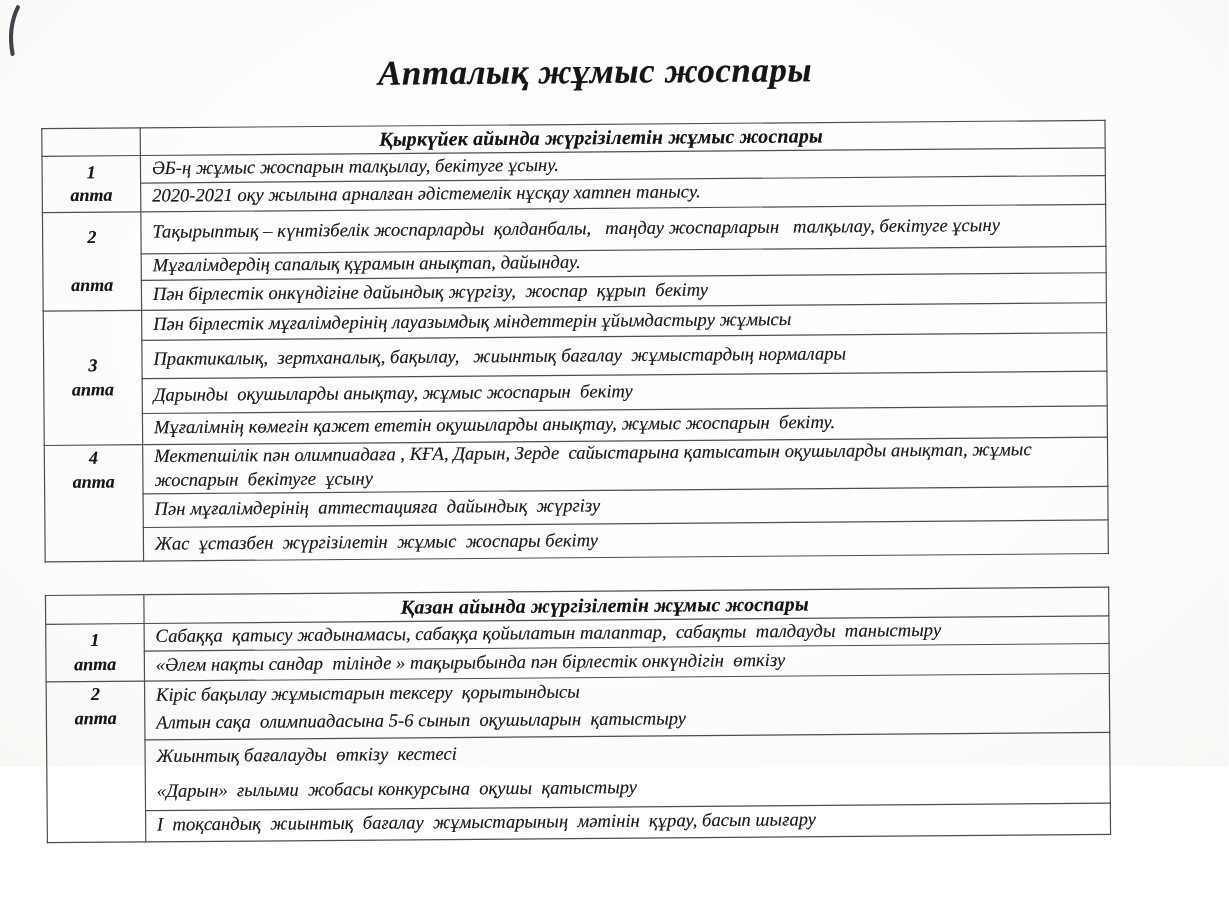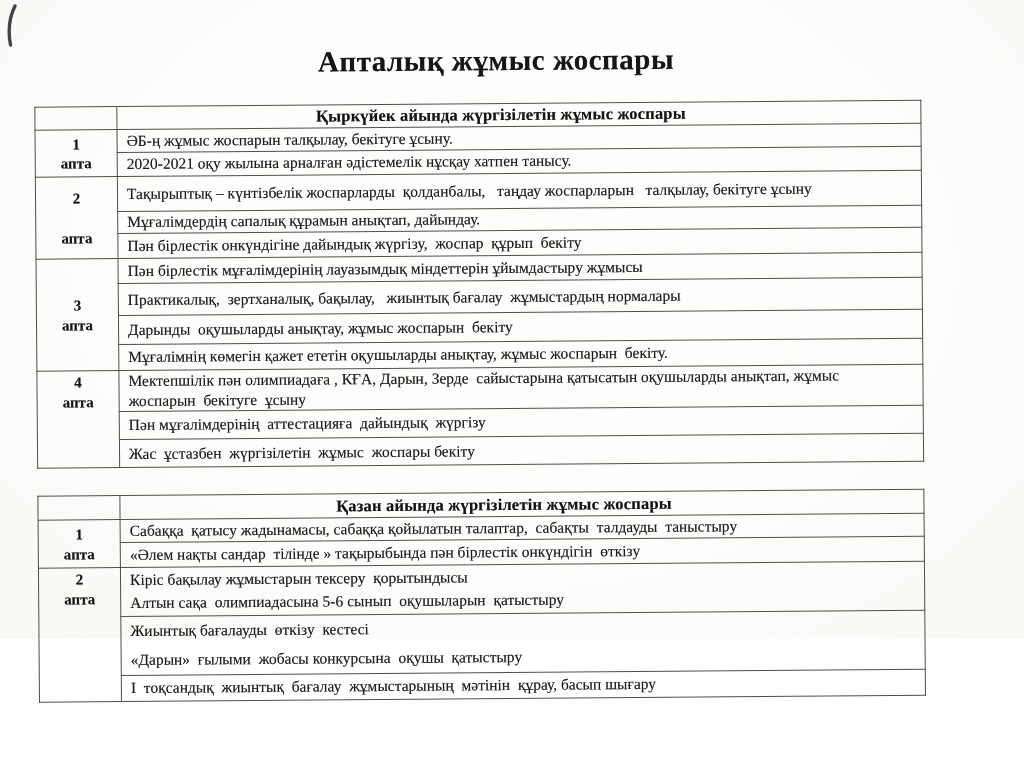--- a/index.html
+++ b/index.html
@@ -5,20 +5,21 @@
   html,body{margin:0;padding:0;}
   body{
     width:1024px;height:758px;overflow:hidden;
     font-family:"Liberation Serif","DejaVu Serif",serif;
     background:#ffffff;
   }
   .page{
     position:relative;width:1024px;height:639px;
     background:radial-gradient(ellipse at 50% 42%, #fdfdfc 55%, #f8f8f5 100%);
     color:#1b1b1b;
+    font-style:italic;
   }
   
   .scan{
     position:absolute;inset:0;
     transform:rotate(-0.45deg);
     transform-origin:50% 50%;
   }
   .pen-mark{position:absolute;left:3px;top:4px;opacity:.85;}
   .doc-title{
     position:absolute;top:44px;left:0;right:28px;margin:0;

